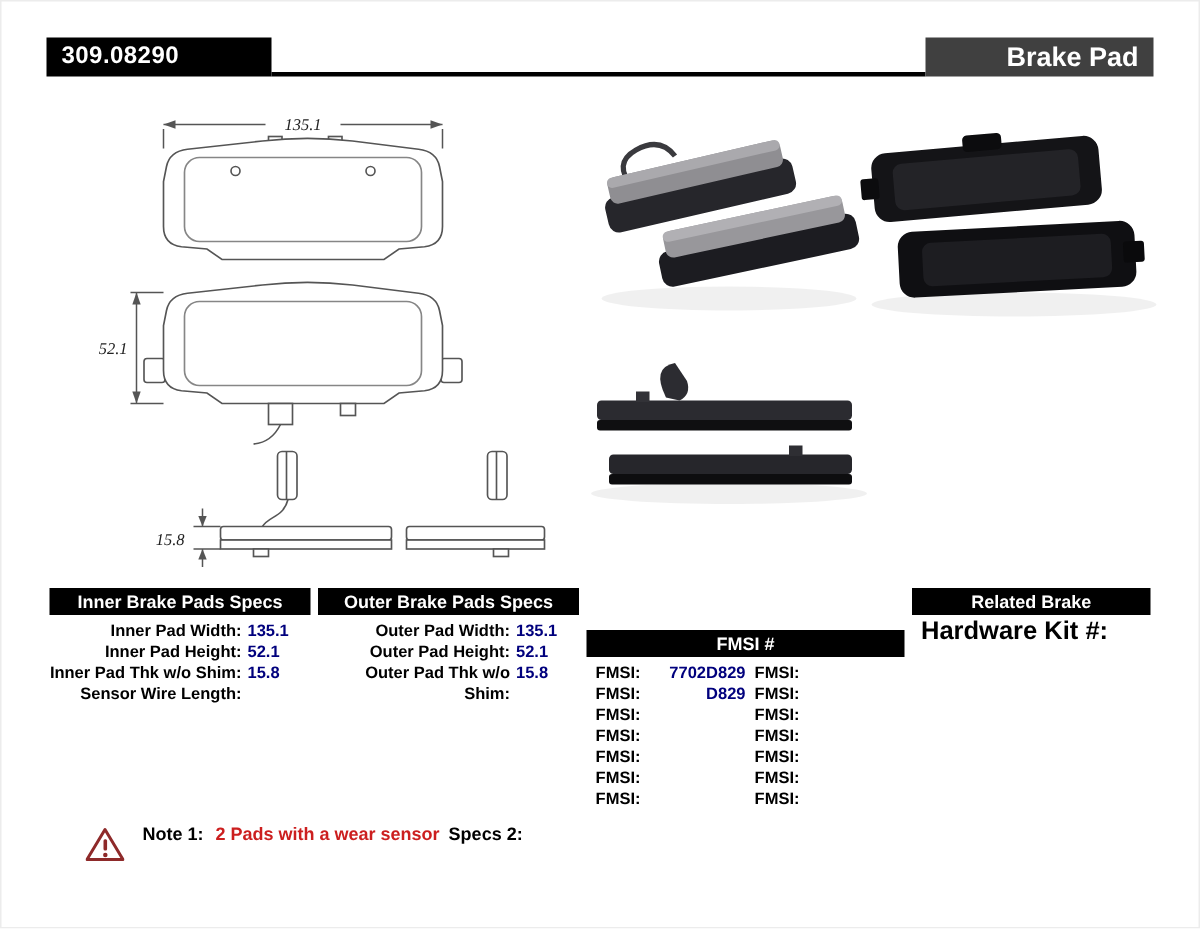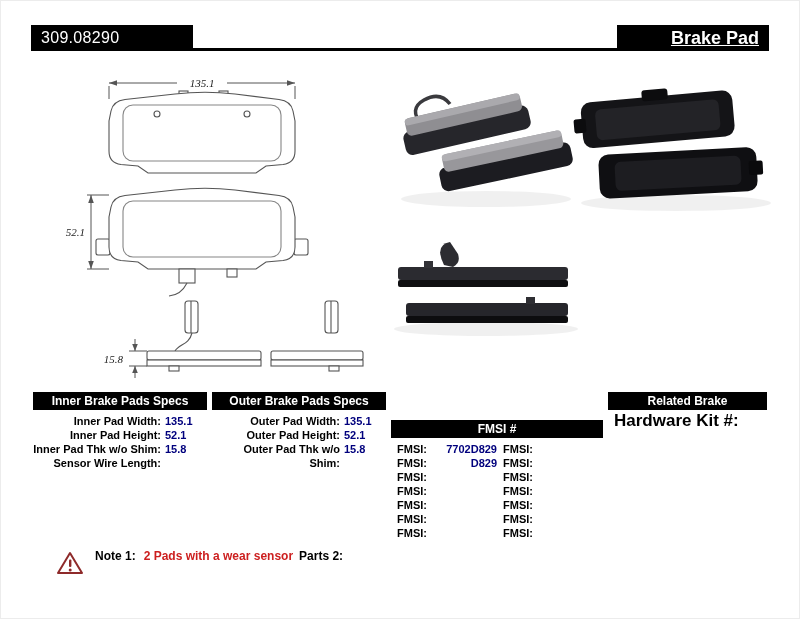--- a/index.html
+++ b/index.html
@@ -16,29 +16,29 @@
     border: 1px solid #ececec;
     overflow: hidden;
   }
 
   
   .topbar {
     position: absolute; left: 30px; right: 30px; top: 24px; height: 26px;
     display: flex; align-items: stretch;
   }
   .part-box {
-    background: #000; color: #fff; width: 162px;
+    background: #000; color: #fff; width: 150px;
     display: flex; align-items: center; padding-left: 10px;
-    font-weight: normal; font-size: 16px; letter-spacing: 0.3px;
+    font-weight: bold; font-size: 16px; letter-spacing: 0.3px;
   }
   .topbar-mid { flex: 1; border-bottom: 3px solid #000; }
   .prod-box {
-    background: #000000; color: #fff; width: 152px;
+    background: #404040; color: #fff; width: 152px;
     display: flex; align-items: center; justify-content: flex-end; padding-right: 10px;
-    font-weight: bold; font-size: 18px; text-decoration: underline;
+    font-weight: bold; font-size: 18px;
   }
 
   
   .diagrams { position: absolute; left: 28px; top: 60px; width: 350px; height: 345px; }
   .photos   { position: absolute; left: 385px; top: 76px; width: 390px; height: 300px; }
   .dim-text { font-family: "Liberation Serif", serif; font-style: italic; }
 
   
   .tables {
     position: absolute; left: 32px; right: 32px; top: 391px;
@@ -328,19 +328,19 @@
         <rect x="12" y="8.5" width="2.4" height="7.5" rx="1" fill="#8e2a2a"></rect>
         <circle cx="13.2" cy="19" r="1.5" fill="#8e2a2a"></circle>
       </svg>
     </div>
     <div class="note-lines">
       <div class="note-line">
         <span class="note-label">Note 1:</span>
         <span class="note-text">2 Pads with a wear sensor</span>
       </div>
       <div class="note-line">
-        <span class="note-label">Parts 2:</span>
+        <span class="note-label">Specs 2:</span>
         <span class="note-text"></span>
       </div>
     </div>
   </div>
 
 </div>
 
 </body></html>

